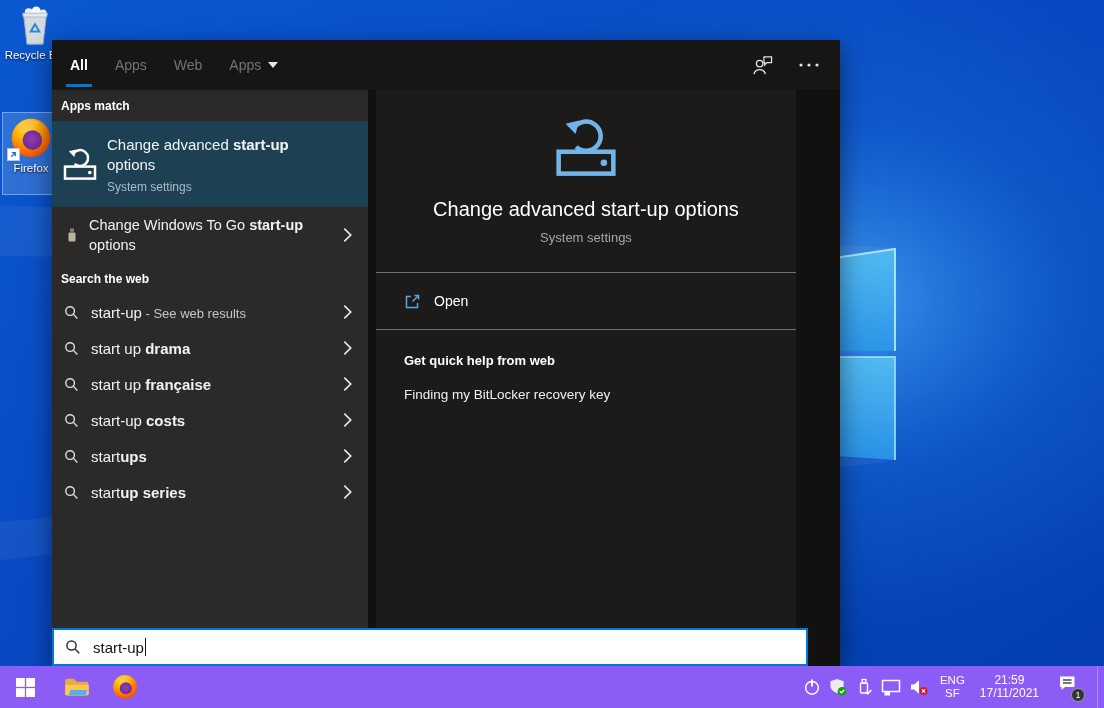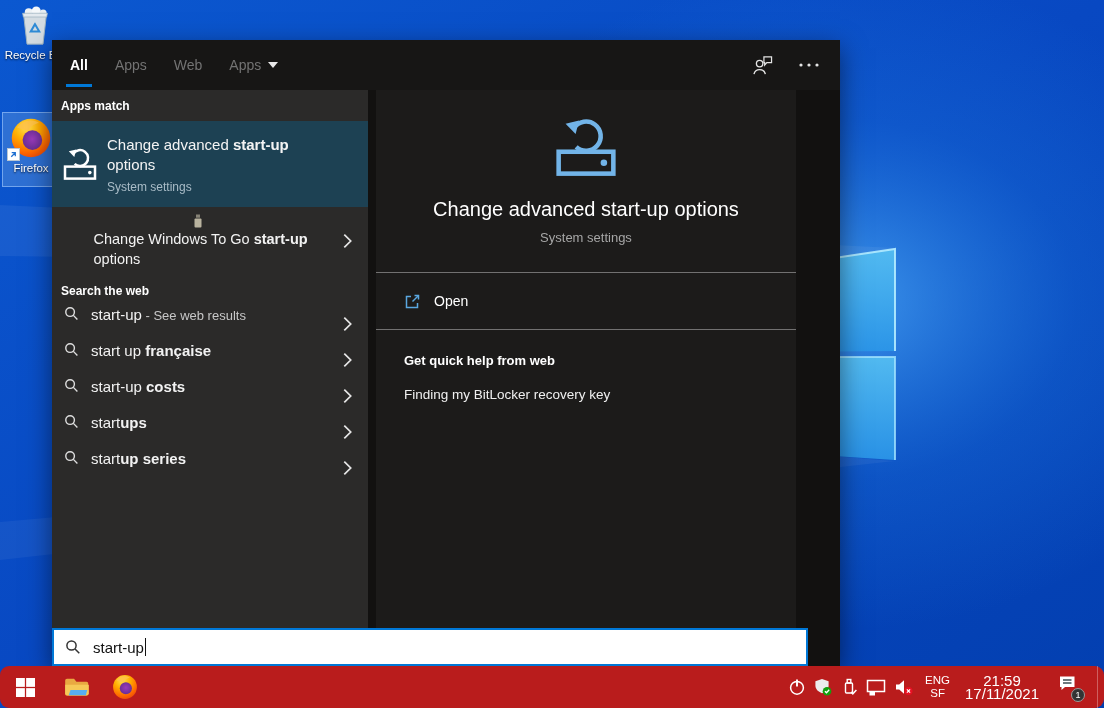--- a/index.html
+++ b/index.html
@@ -6,21 +6,21 @@
   html,body { width:1104px; height:708px; overflow:hidden; }
   body { position:relative; font-family:"Liberation Sans","DejaVu Sans",sans-serif; background:#0540b5; }
 
   
   .wallpaper { position:absolute; inset:0; z-index:0; }
 
   
   .desk-icon { position:absolute; z-index:1; width:58px; display:flex; flex-direction:column; align-items:center; gap:3px; }
   .desk-icon .lbl { color:#fff; font-size:11.5px; text-shadow:0 1px 2px rgba(0,0,0,.85); white-space:nowrap; }
   .desk-recycle { left:6px; top:6px; }
-  .desk-firefox { left:2px; top:112px; background:rgba(105,158,224,.38); border:1px solid rgba(160,200,255,.6); padding:4px 0 12px; }
+  .desk-firefox { left:2px; top:112px; background:rgba(105,158,224,.38); border:1px solid rgba(160,200,255,.6); padding:4px 0 20px; }
   .ff-wrap { position:relative; width:42px; height:42px; }
   .ff-badge { position:absolute; left:-3px; bottom:-2px; width:13px; height:13px; background:#fff; border:1px solid #b9c6d2; display:flex; align-items:center; justify-content:center; }
 
   
   .flyout { position:absolute; left:52px; top:40px; width:788px; height:626px; background:#121110; z-index:5; box-shadow:0 8px 24px rgba(0,0,0,.5); }
 
   .fly-header { position:absolute; left:0; top:0; right:0; height:50px; background:#171615; display:flex; align-items:stretch; padding-left:18px; }
   .tab { display:flex; align-items:center; margin-right:27px; color:#737373; font-size:14px; position:relative; cursor:default; }
   .tab.active { font-weight:bold; color:#fff; }
   .tab.active::after { content:""; position:absolute; left:-4px; right:-4px; bottom:3px; height:3px; background:#0078d7; }
@@ -28,25 +28,25 @@
   .hdr-icons { position:absolute; right:20px; top:0; height:50px; display:flex; align-items:center; gap:24px; color:#e4e4e4; }
 
   
   .left-col { position:absolute; left:0; top:50px; width:316px; bottom:38px; background:#2b2a29; overflow:hidden; }
   .sec-label { color:#fff; font-size:12px; font-weight:bold; padding:9px 0 8px 9px; }
   .best-item { height:86px; background:#1d4153; display:flex; align-items:center; padding-left:11px; }
   .best-item .bm-icon { width:34px; height:34px; color:#fff; flex:0 0 auto; }
   .best-texts { margin-left:10px; width:196px; }
   .bm-title { color:#f4f4f4; font-size:15px; line-height:20px; }
   .bm-sub { color:#a9bcc7; font-size:12px; margin-top:5px; }
-  .setting-item { position:relative; min-height:56px; display:flex; align-items:center; padding:6px 36px 6px 12px;flex-direction:column; }
+  .setting-item { position:relative; min-height:56px; display:flex; align-items:center; padding:6px 36px 6px 12px; }
   .setting-item .sm-icon { width:16px; height:16px; color:#b9b39f; flex:0 0 auto; }
   .setting-text { margin-left:9px; color:#f2f2f2; font-size:14.5px; line-height:20px; width:218px; }
   .chev { position:absolute; right:16px; top:50%; transform:translateY(-50%); width:9px; height:15px; color:#e6e6e6; }
-  .list-item { position:relative; height:36px; display:flex; padding:0 36px 0 12px; }
+  .list-item { position:relative; height:36px; display:flex; align-items:center; padding:0 36px 0 12px; }
   .list-item .mag { width:15px; height:15px; color:#dedede; flex:0 0 auto; }
   .li-text { margin-left:12px; color:#f2f2f2; font-size:15px; white-space:nowrap; }
   .li-text b { font-weight:bold; }
   .li-text .note { font-size:13px; color:#c7c7c7; }
 
   
   .right-panel { position:absolute; left:324px; top:50px; width:420px; bottom:38px; background:#1c1b1a; }
   .prev-top { display:flex; flex-direction:column; align-items:center; padding-top:26px; }
   .prev-icon { width:62px; height:62px; color:#72b4e8; }
   .prev-title { color:#fff; font-size:20px; margin-top:20px; }
@@ -60,27 +60,27 @@
   .help-hdr { color:#fff; font-size:13px; font-weight:bold; }
   .help-link { color:#f0f0f0; font-size:13.5px; margin-top:19px; }
 
   
   .searchbox { position:absolute; left:0; bottom:0; width:756px; height:38px; background:#fff; border:2px solid #0078d7; display:flex; align-items:center; padding-left:11px; }
   .searchbox .mag-dark { width:16px; height:16px; color:#333; }
   .sb-text { margin-left:12px; color:#111; font-size:15px; }
   .sb-caret { display:inline-block; width:1px; height:18px; background:#111; margin-left:1px; vertical-align:middle; }
 
   
-  .taskbar { position:absolute; left:0; bottom:0; width:100%; height:42px; background:#b91c1c; z-index:10; display:flex; align-items:center;border-radius:9px; }
+  .taskbar { position:absolute; left:0; bottom:0; width:100%; height:42px; background:#8b5cf6; z-index:10; display:flex; align-items:center; }
   .tb-btn { width:46px; height:42px; display:flex; align-items:center; justify-content:center; }
   .tb-btn.start { margin-left:2px; color:#fff; }
   .tray { position:absolute; right:0; top:0; bottom:0; display:flex; align-items:center; gap:8px; padding-right:4px; color:#fff; }
   .tray-ic { width:18px; height:18px; color:#fff; }
   .lang { text-align:center; font-size:11.5px; line-height:13px; padding:0 3px; }
-  .clock { text-align:center; font-size:15px; line-height:13.5px; padding:0 4px; }
+  .clock { text-align:center; font-size:12px; line-height:13.5px; padding:0 4px; }
   .notif { position:relative; width:26px; height:26px; margin-left:6px; }
   .notif svg { width:20px; height:18px; }
   .notif .badge { position:absolute; right:-2px; bottom:-2px; width:14px; height:14px; border-radius:50%; background:#333; border:1px solid #9a9a9a; color:#fff; font-size:9px; display:flex; align-items:center; justify-content:center; }
   .show-desktop { width:3px; height:42px; border-left:1px solid rgba(255,255,255,.3); margin-left:6px; }
 </style>
 </head>
 <body>
 
 <svg width="0" height="0" style="position:absolute">
   <defs>
@@ -286,20 +286,29 @@
         </svg>
       <div class="li-text"><span>start-up</span><b></b><span class="note"> - See web results</span></div>
       <svg class="chev">
           <use href="#i-chev"></use>
         </svg>
     </div>
     <div class="list-item">
       <svg class="mag">
           <use href="#i-mag"></use>
         </svg>
+      <div class="li-text"><span>start up </span><b>drama</b></div>
+      <svg class="chev">
+          <use href="#i-chev"></use>
+        </svg>
+    </div>
+    <div class="list-item">
+      <svg class="mag">
+          <use href="#i-mag"></use>
+        </svg>
       <div class="li-text"><span>start up </span><b>française</b></div>
       <svg class="chev">
           <use href="#i-chev"></use>
         </svg>
     </div>
     <div class="list-item">
       <svg class="mag">
           <use href="#i-mag"></use>
         </svg>
       <div class="li-text"><span>start-up </span><b>costs</b></div>

